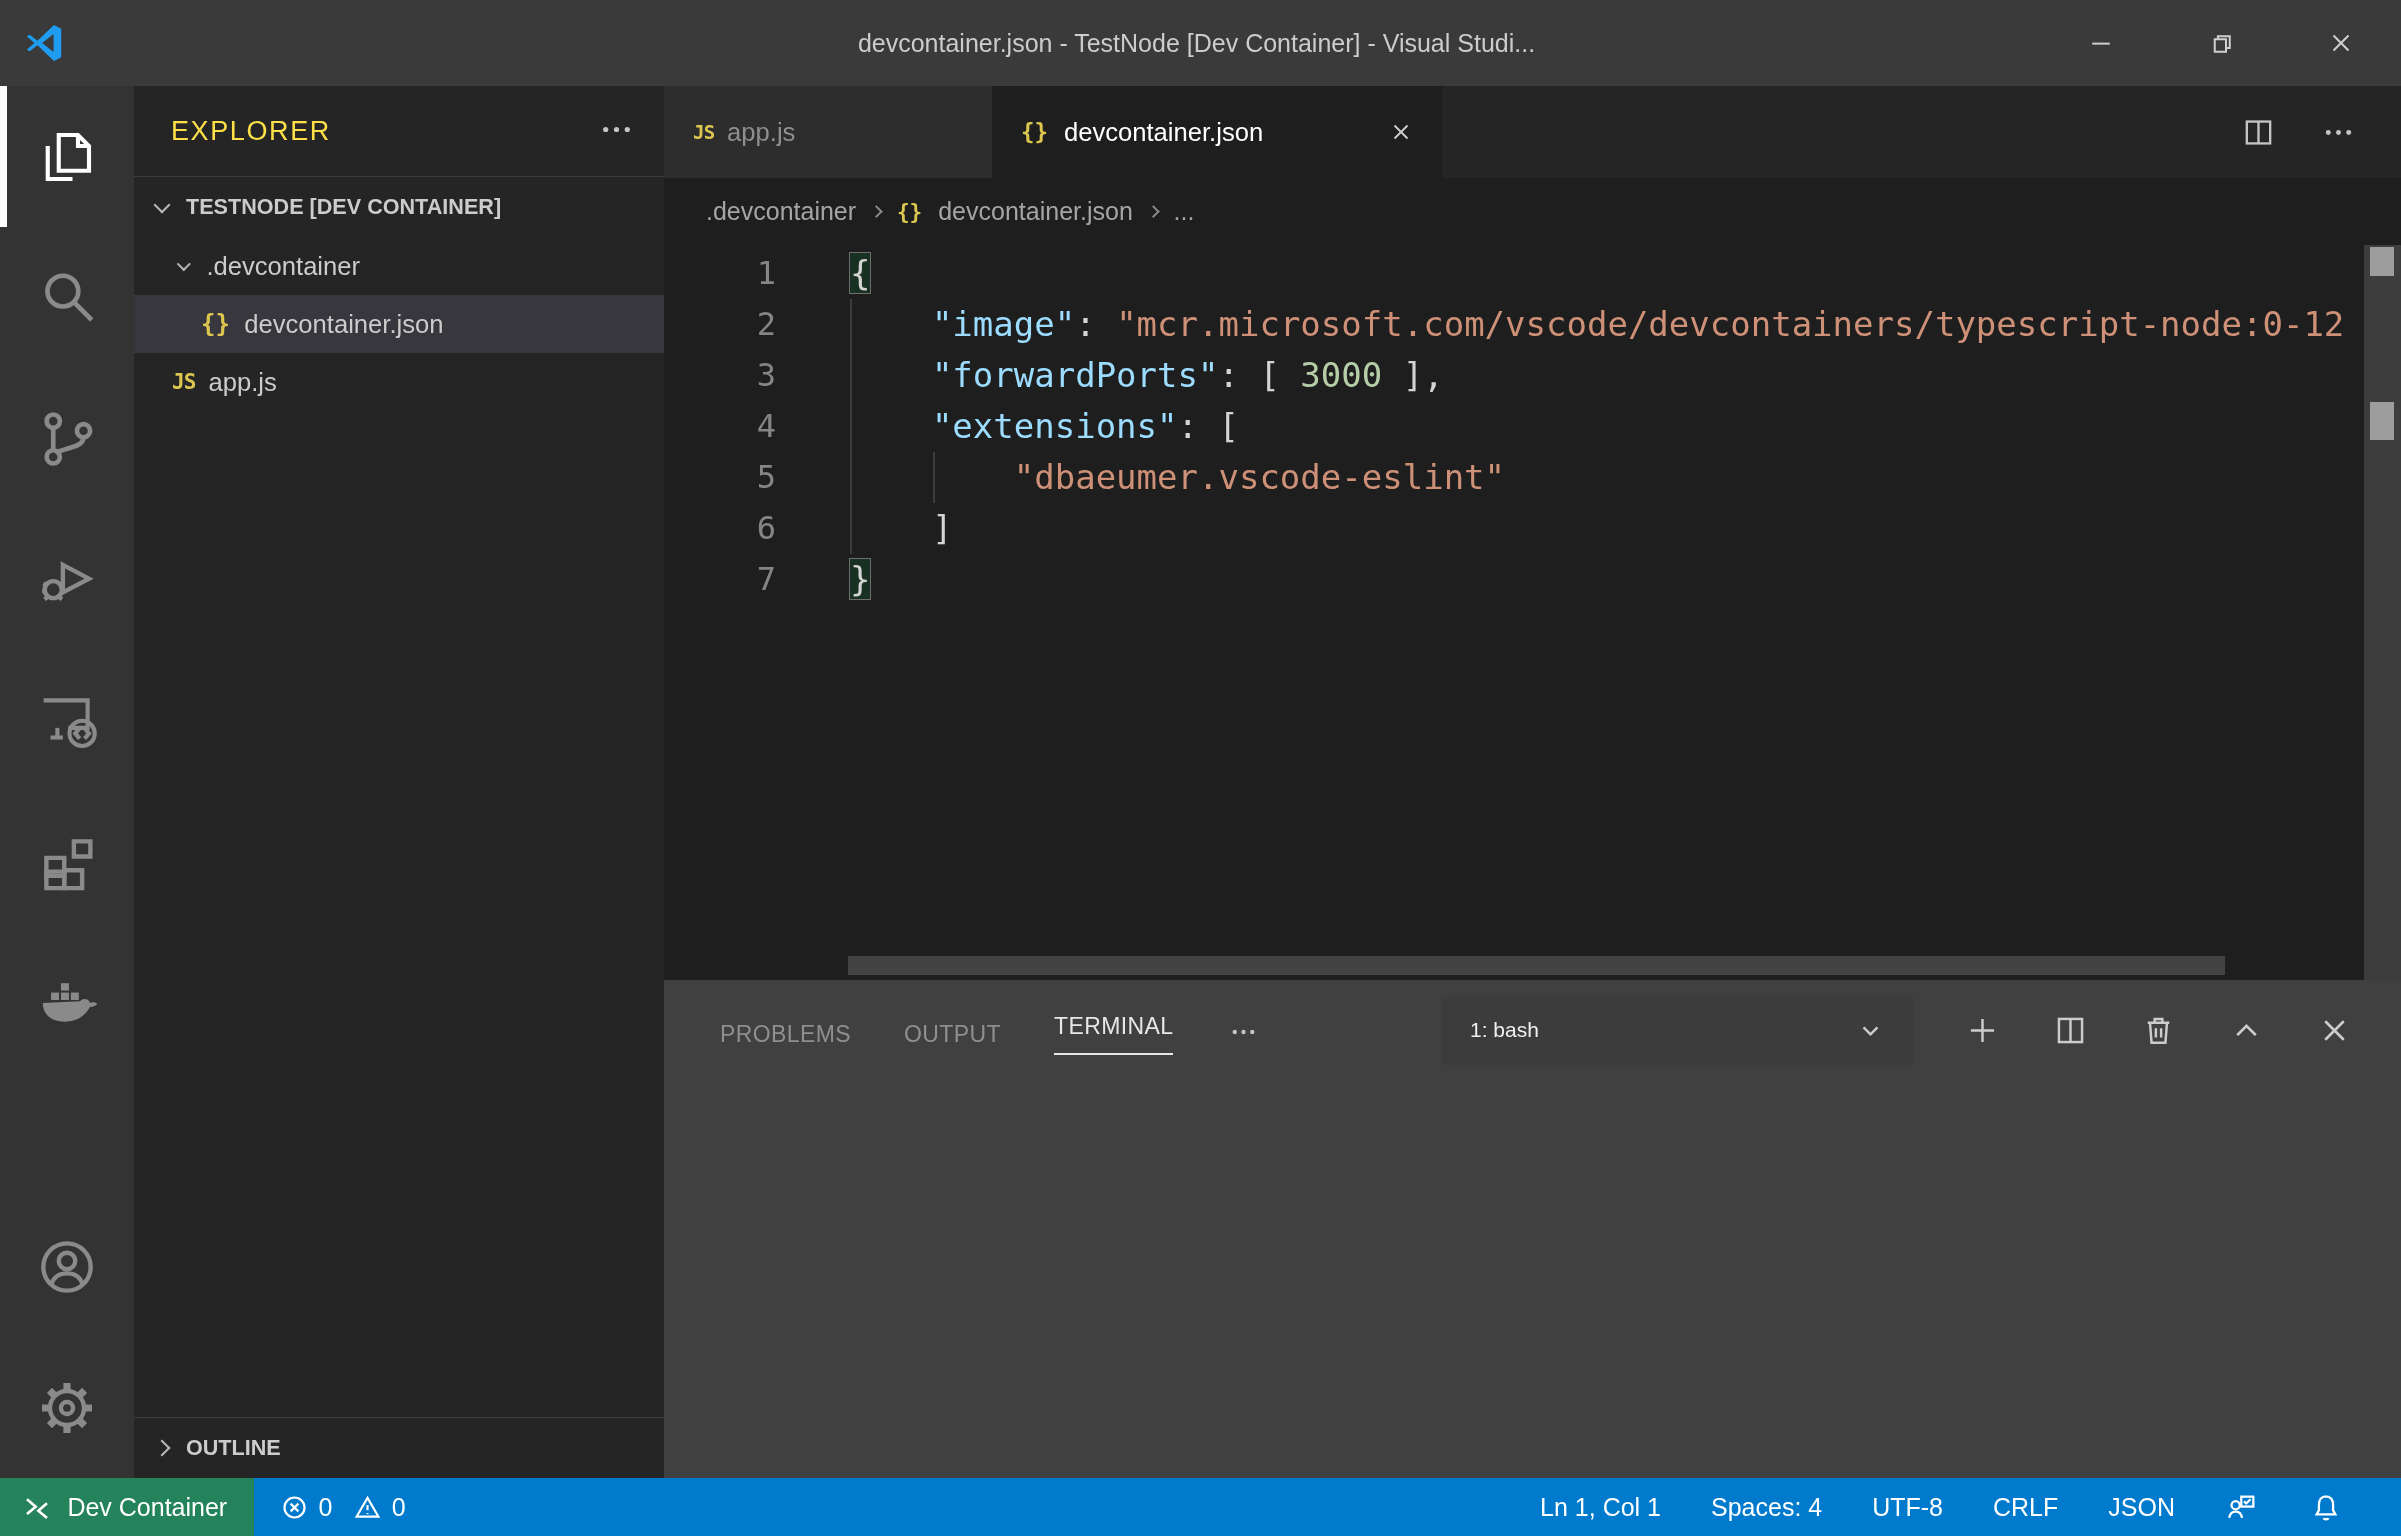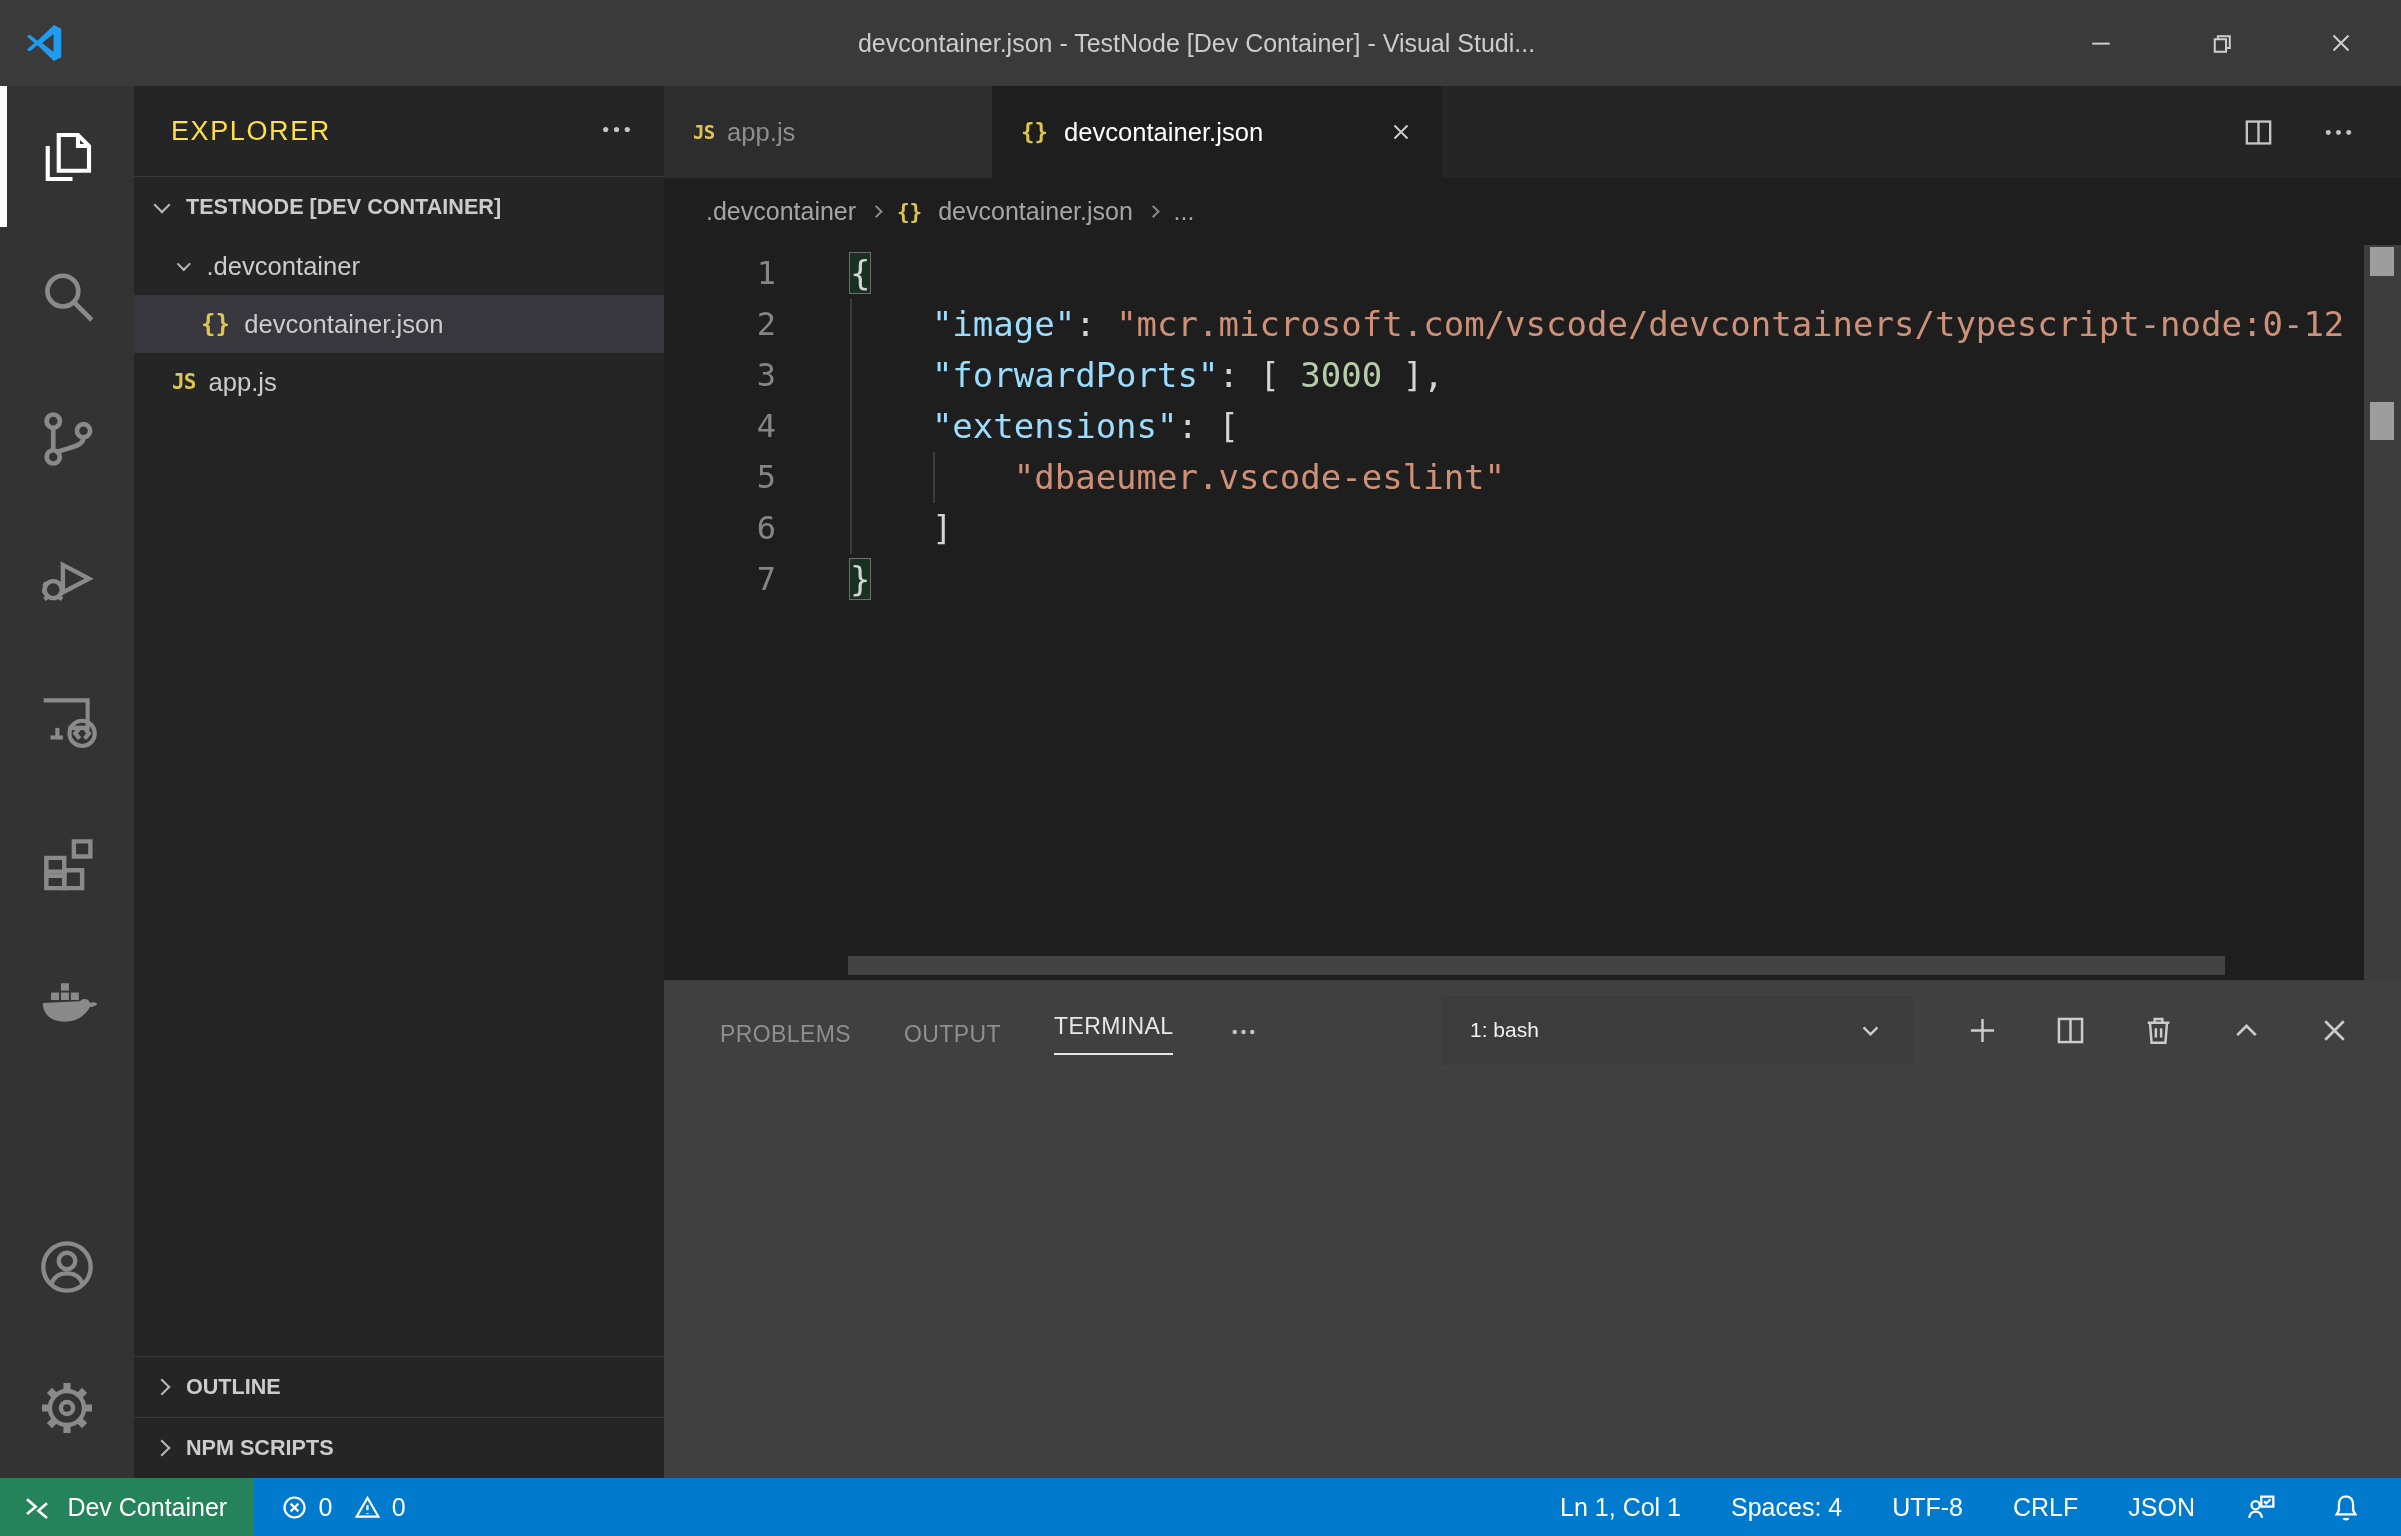--- a/index.html
+++ b/index.html
@@ -92,21 +92,21 @@
   .shell-select .dd-chev { margin-left:auto; display:flex; }
   .panel-right svg { width:37px; height:37px; }
   .terminal { flex:1; font-family:"DejaVu Sans Mono", monospace; font-size:34px; color:#cccccc; padding:34px 0 0 56px; white-space:pre; }
 
   
   .statusbar { height:59px; background:var(--status_bar,#007acc); display:flex; align-items:center; color:#ffffff; font-size:25px; flex:none; }
   .remote-badge { height:60px; background:var(--remote_badge,#24835b); display:flex; align-items:center; padding:0 27px 0 21px; gap:14.4px; }
   .remote-badge svg { width:32px; height:32px; }
   .sb-group { display:flex; align-items:center; gap:9.6px; margin-left:25.6px; }
   .sb-group svg { width:29px; height:29px; }
-  .statusbar .right { margin-left:auto; display:flex; align-items:center; gap:50px; padding-right:38px; }
+  .statusbar .right { margin-left:auto; display:flex; align-items:center; gap:50px; padding-right:58px; }
   .statusbar .right svg { width:34px; height:34px; }
   .sb-item { display:flex; align-items:center; }
 </style>
 </head>
 <body>
 
 <div class="app">
 
   <div class="titlebar">
     <svg class="logo" viewBox="0 0 24 24">
@@ -234,24 +234,20 @@
         <span>devcontainer.json</span>
       </div>
       <div class="tree-row" style="padding-left:38px;">
         <span class="file-icon icon-js">JS</span>
         <span>app.js</span>
       </div>
       <div class="sb-spacer"></div>
       <div class="section-row bordered">
         <span class="chev right"></span>
         <span>OUTLINE</span>
-      </div>
-      <div class="section-row bordered">
-        <span class="chev right"></span>
-        <span>NPM SCRIPTS</span>
       </div>
     </div>
 
     <div class="editor-area">
 
       <div class="tabbar">
         <div class="tab inactive">
           <span class="file-icon icon-js">JS</span>
           <span>app.js</span>
         </div>

